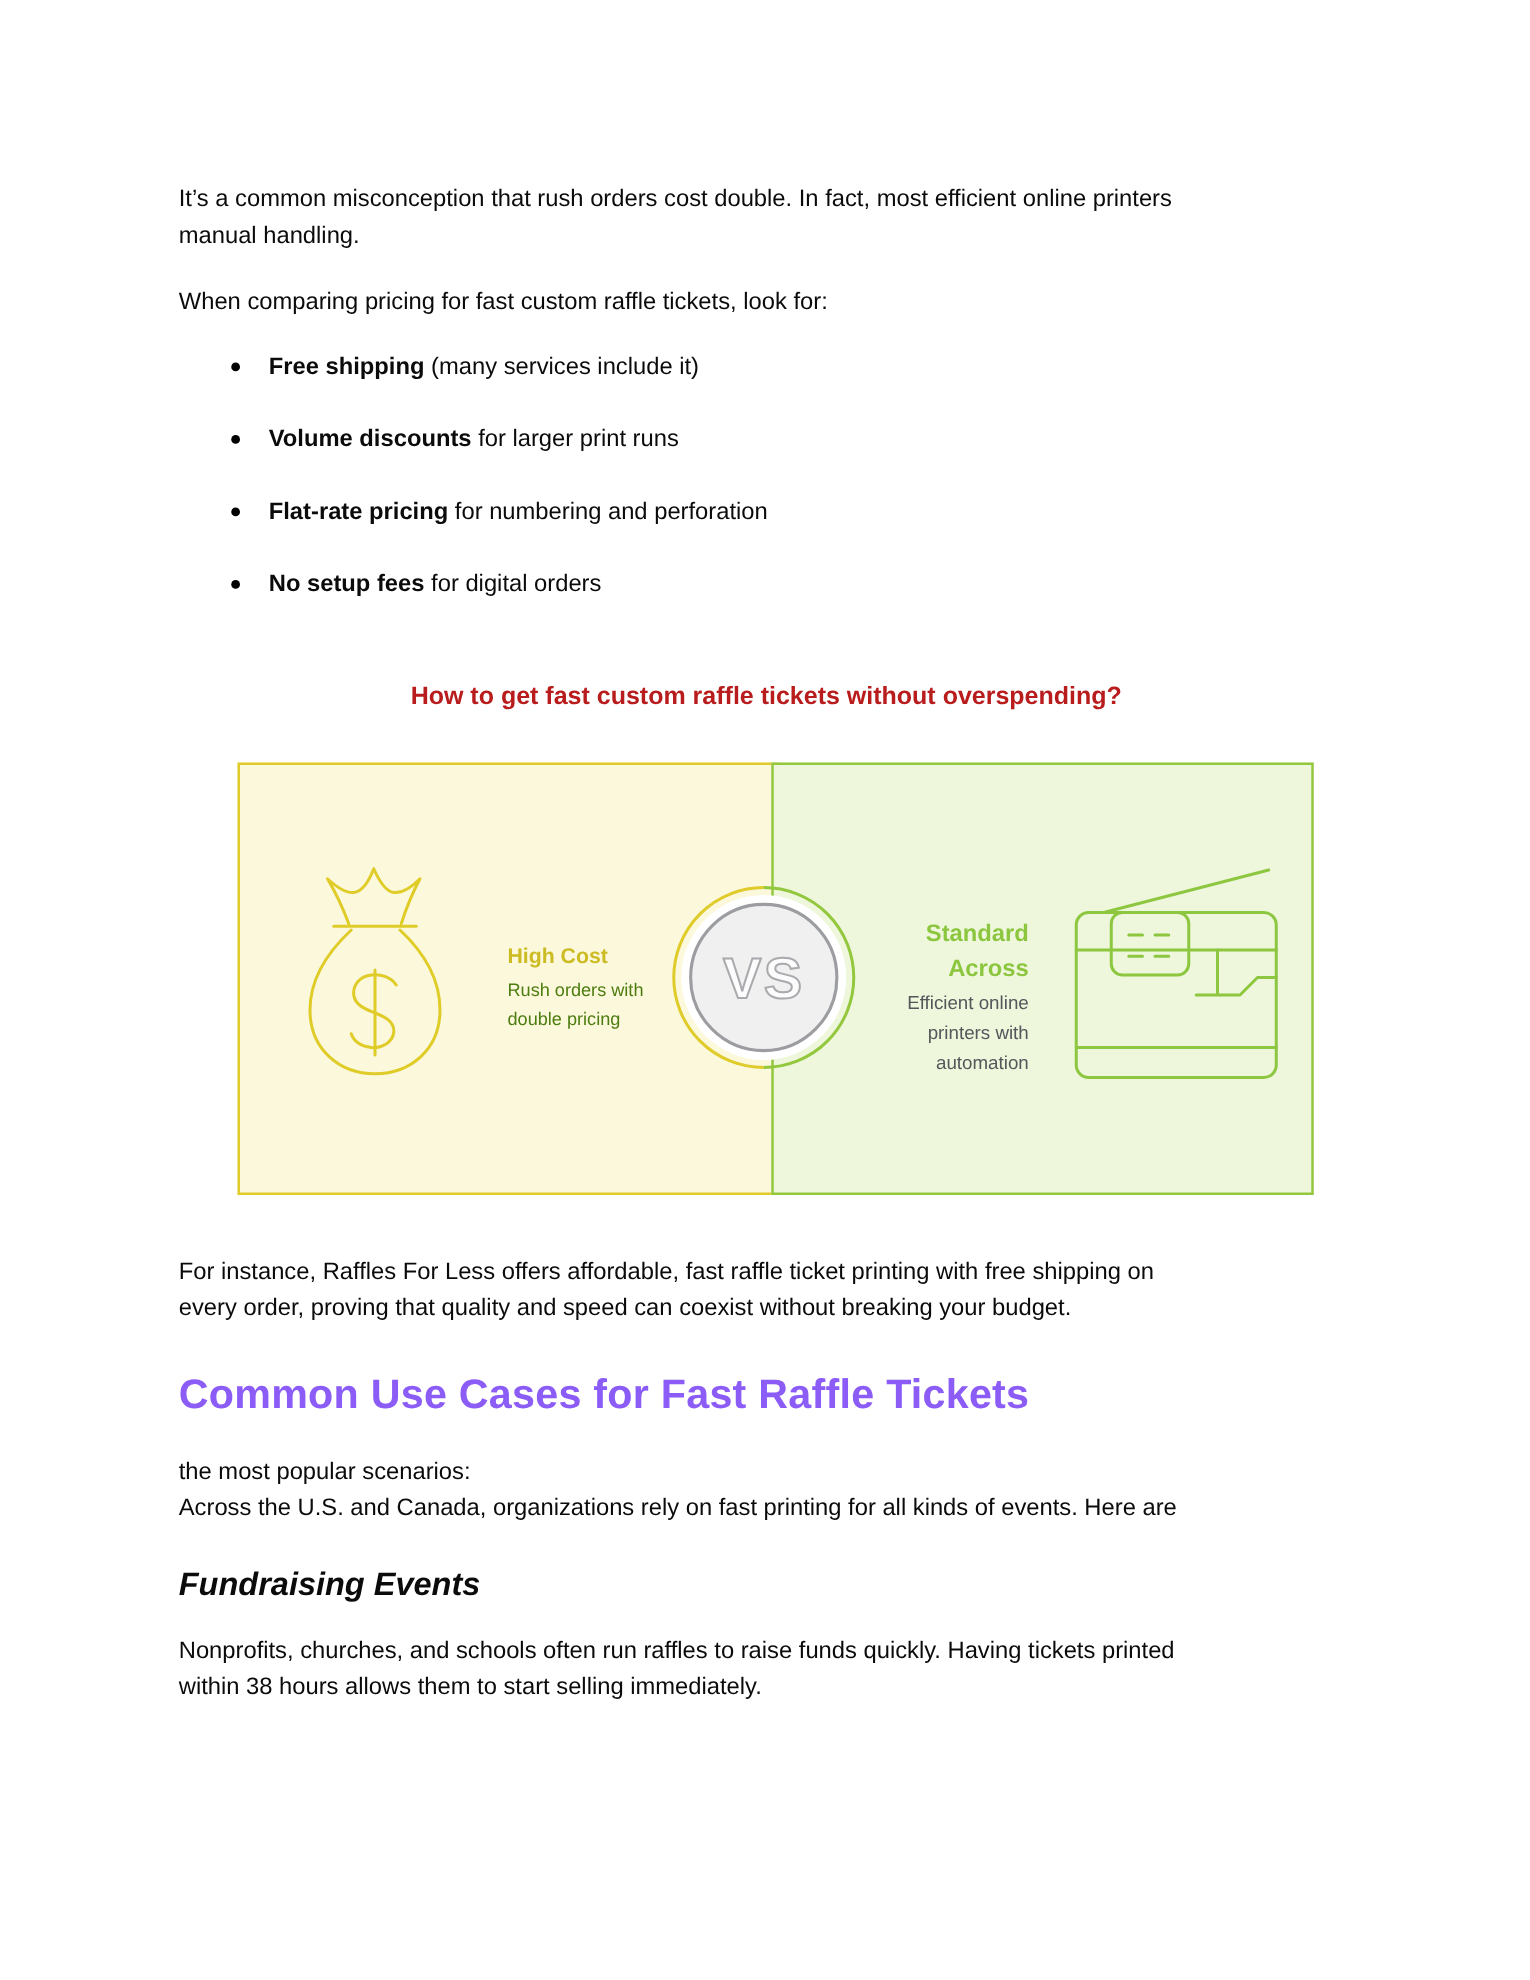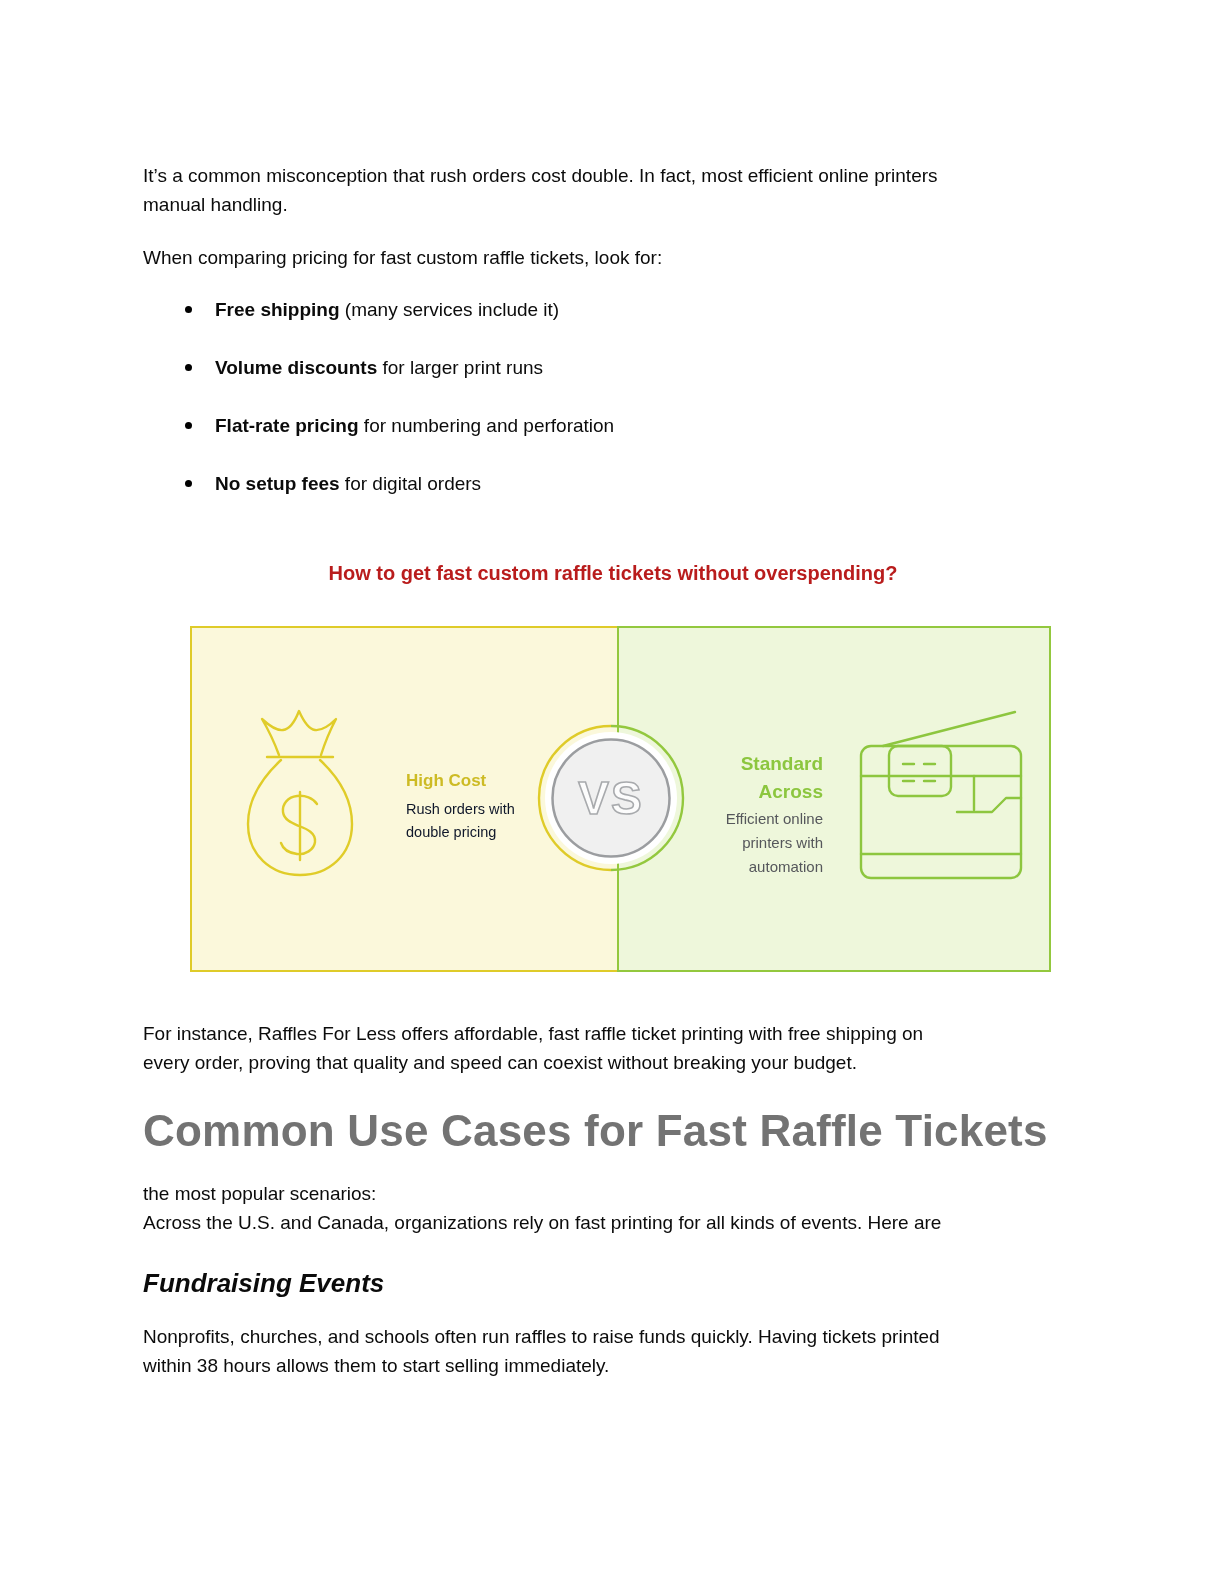--- a/index.html
+++ b/index.html
@@ -9,21 +9,21 @@
     width: 1224px;
     height: 1584px;
     background: #ffffff;
     margin: 0 auto;
     font-family: "Liberation Sans", "DejaVu Sans", sans-serif;
     color: #000000;
     overflow: hidden;
   }
   .content { position:absolute; left:143px; top:145px; width:940px; }
 
-  .para { font-size:19px; line-height:29px; color:#0b0b0b;margin-top:16px; }
+  .para { font-size:19px; line-height:29px; color:#0b0b0b; }
   .para .line { white-space:nowrap; }
   .p1 { margin-bottom:24px; }
   .p3 { margin-top:47px; }
   .p4 { margin-top:26px; }
   .p5 { margin-top:23px; }
 
   ul.bullets { list-style:none; margin:23px 0 0 0; padding:0; }
   ul.bullets li {
     position:relative; padding-left:72px;
     font-size:19px; line-height:29px; margin-bottom:29px; color:#0b0b0b;
@@ -49,31 +49,31 @@
   .panel-right {
     left:443px; width:434px;
     background:#eef7db; border:2px solid #93c83e;
   }
 
   .moneybag-svg { position:absolute; left:44px; top:74px; width:128px; height:184px; }
   .printer-svg  { position:absolute; left:236px; top:78px; width:178px; height:182px; }
 
   .left-text { position:absolute; left:214px; top:142px; width:122px; }
   .left-title { font-size:17px; font-weight:bold; color:#cdbb24; line-height:22px; }
-  .left-desc  { margin-top:6px; font-size:14.5px; line-height:23px; color:#0f172a; width:112px; }
+  .left-desc  { margin-top:6px; font-size:14.5px; line-height:23px; color:#4d7c0f; width:112px; }
 
   .right-text { position:absolute; right:226px; top:122px; width:122px; text-align:right; }
   .right-title { font-size:19px; font-weight:bold; color:#8cc63f; line-height:28px; width:95px; margin-left:auto; }
   .right-desc  { margin-top:1px; font-size:15px; line-height:24px; color:#55575b; width:122px; margin-left:auto; }
 
   .medallion { position:absolute; left:361px; top:96px; width:152px; height:152px; z-index:3; }
 
   h1.doc-h1 {
-    margin:32px 0 0 0; font-size:44px; line-height:44px;
-    font-weight:bold; color:#737373; letter-spacing:0.2px;
+    margin:32px 0 0 0; font-size:33px; line-height:44px;
+    font-weight:bold; color:#8b5cf6; letter-spacing:0.2px;
   }
   h3.doc-h3 {
     margin:30px 0 11px 0; font-size:26px; line-height:32px;
     font-weight:bold; color:#0b0b0b;font-style:italic;
   }
 </style>
 </head>
 <body>
 
 <div class="page">

